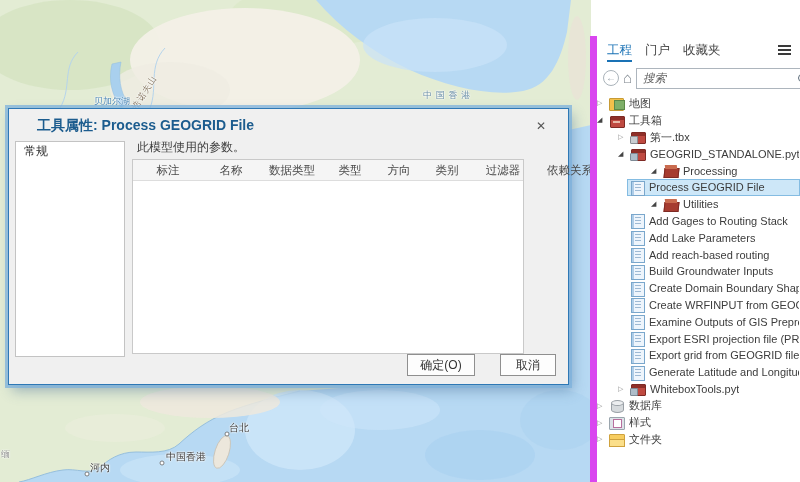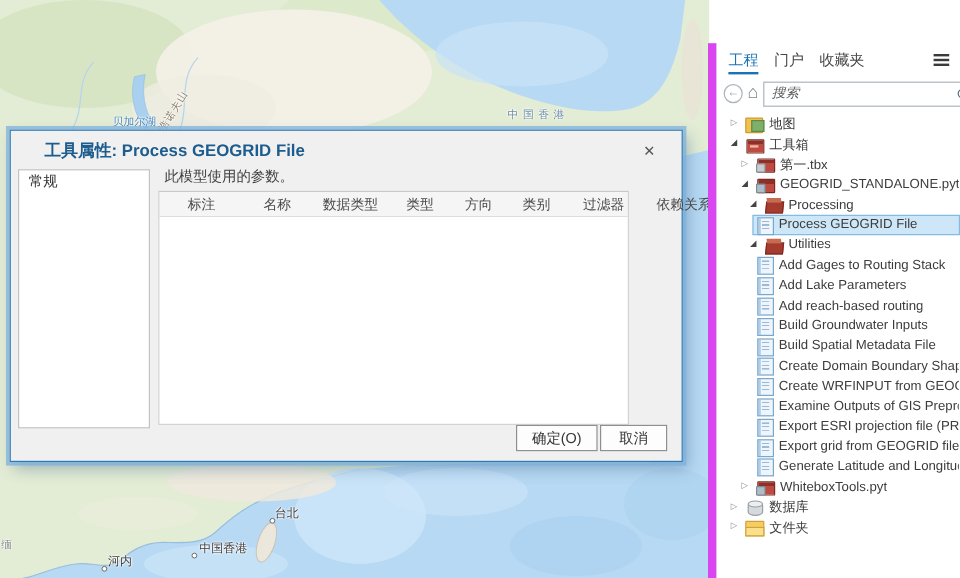--- a/index.html
+++ b/index.html
@@ -29,21 +29,21 @@
   .dlg-nav { position:absolute; left:6px; top:32px; width:110px; height:216px;
     background:#fff; border:1px solid #c3c3c3; }
   .dlg-nav-item { height:19px; line-height:19px; padding-left:8px; font-size:12px; color:#333; cursor:pointer; }
   .dlg-nav-item.sel-on { background:#a6d2f0; }
   .dlg-desc { position:absolute; left:128px; top:30px; font-size:12px; color:#404040; }
   .param-table { position:absolute; left:123px; top:50px; width:392px; height:195px;
     background:#fff; border:1px solid #c9c9c9; }
   .pt-head { display:flex; height:21px; background:#f5f5f5; border-bottom:1px solid #ddd; align-items:center; }
   .pt-col { font-size:11.5px; color:#4a4a4a; text-align:center; flex:none; overflow:hidden; white-space:nowrap; }
   .pt-body { height:172px; background:#fff; }
-  .dlg-footer { position:absolute; right:12px; bottom:8px; display:flex; gap:2px; }
+  .dlg-footer { position:absolute; right:12px; bottom:8px; display:flex; gap:25px; }
   .btn { height:22px; font-size:12px; color:#333; background:#fdfdfd; border:1px solid #8f8f8f;
     font-family:inherit; cursor:pointer; }
   .btn.ok { width:68px; } .btn.cancel { width:56px; }
 
   
   .catalog { position:absolute; left:590px; top:0; width:210px; height:482px;
     background:#fff; border-left:7px solid #d946ef;margin-top:36px; }
   .cat-tabs { position:relative; height:26px; padding:6px 8px 0 10px; display:flex; gap:13px; }
   .cat-tab { font-size:12.5px; color:#474747; padding-bottom:3px; cursor:pointer; }
   .cat-tab.sel-on { color:#1a72b5; border-bottom:2px solid #1a72b5; }
@@ -60,23 +60,23 @@
   .searchbox input::placeholder { font-style:italic; color:#5f5f5f; }
   .mag { position:relative; width:11px; height:11px; flex:none; cursor:pointer; }
   .mag::before { content:""; position:absolute; left:1px; top:1px; width:6px; height:6px;
     border:1.4px solid #5a6b78; border-radius:50%; }
   .mag::after { content:""; position:absolute; left:8px; top:8px; width:4px; height:1.4px;
     background:#5a6b78; transform:rotate(45deg); transform-origin:left center; }
 
   
   .tree { margin-top:4px; }
   .tree-row { display:flex; align-items:center; height:16.8px; cursor:pointer; }
-  .tree-row[data-level="0"]{ padding-left:12px; }
+  .tree-row[data-level="0"]{ padding-left:0; }
   .tree-row[data-level="1"]{ padding-left:21px; }
-  .tree-row[data-level="2"]{ padding-left:28px; }
+  .tree-row[data-level="2"]{ padding-left:54px; }
   .tree-row[data-level="3"]{ padding-left:20px; }
   .exp { width:10px; flex:none; font-size:7px; color:#8a8a8a; line-height:10px; }
   .exp.exp-open::before { content:"◢"; color:#444; }
   .exp.exp-closed::before { content:"▷"; }
   .exp.exp-leaf::before { content:""; }
   .main { display:flex; align-items:center; flex:1; min-width:0; height:100%;
     border:1px solid transparent; padding-left:1px; }
   .sel-on > .main { background:#cde7f8; border-color:#84bce2; }
   .lbl { font-size:11px; color:#3c3c3c; white-space:nowrap; overflow:hidden; }
 
@@ -323,27 +323,20 @@
         </div>
 
         <div class="tree-row" data-level="3">
           <span class="exp exp-leaf"></span>
           <span class="main">
             <span class="ic ic-script"></span>
             <span class="lbl">Build Groundwater Inputs</span>
           </span>
         </div>
 
-        <div class="tree-row" data-level="3">
-          <span class="exp exp-leaf"></span>
-          <span class="main">
-            <span class="ic ic-script"></span>
-            <span class="lbl">Build Spatial Metadata File</span>
-          </span>
-        </div>
 
         <div class="tree-row" data-level="3">
           <span class="exp exp-leaf"></span>
           <span class="main">
             <span class="ic ic-script"></span>
             <span class="lbl">Create Domain Boundary Shape</span>
           </span>
         </div>
 
         <div class="tree-row" data-level="3">
@@ -395,20 +388,27 @@
         </div>
 
         <div class="tree-row" data-level="0">
           <span class="exp exp-closed"></span>
           <span class="main">
             <span class="ic ic-db"></span>
             <span class="lbl">数据库</span>
           </span>
         </div>
 
+        <div class="tree-row" data-level="0">
+          <span class="exp exp-closed"></span>
+          <span class="main">
+            <span class="ic ic-style"></span>
+            <span class="lbl">样式</span>
+          </span>
+        </div>
 
         <div class="tree-row" data-level="0">
           <span class="exp exp-closed"></span>
           <span class="main">
             <span class="ic ic-folder"></span>
             <span class="lbl">文件夹</span>
           </span>
         </div>
 
       </div>

